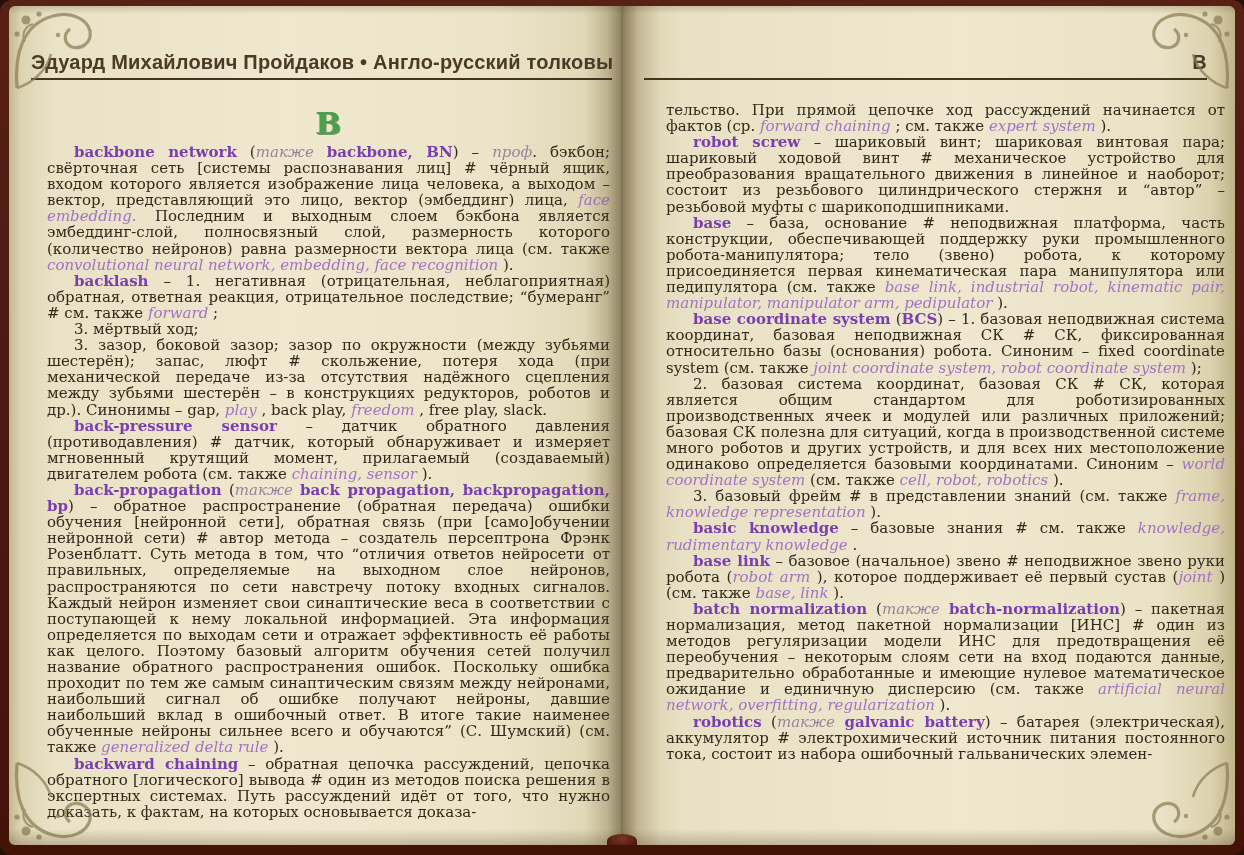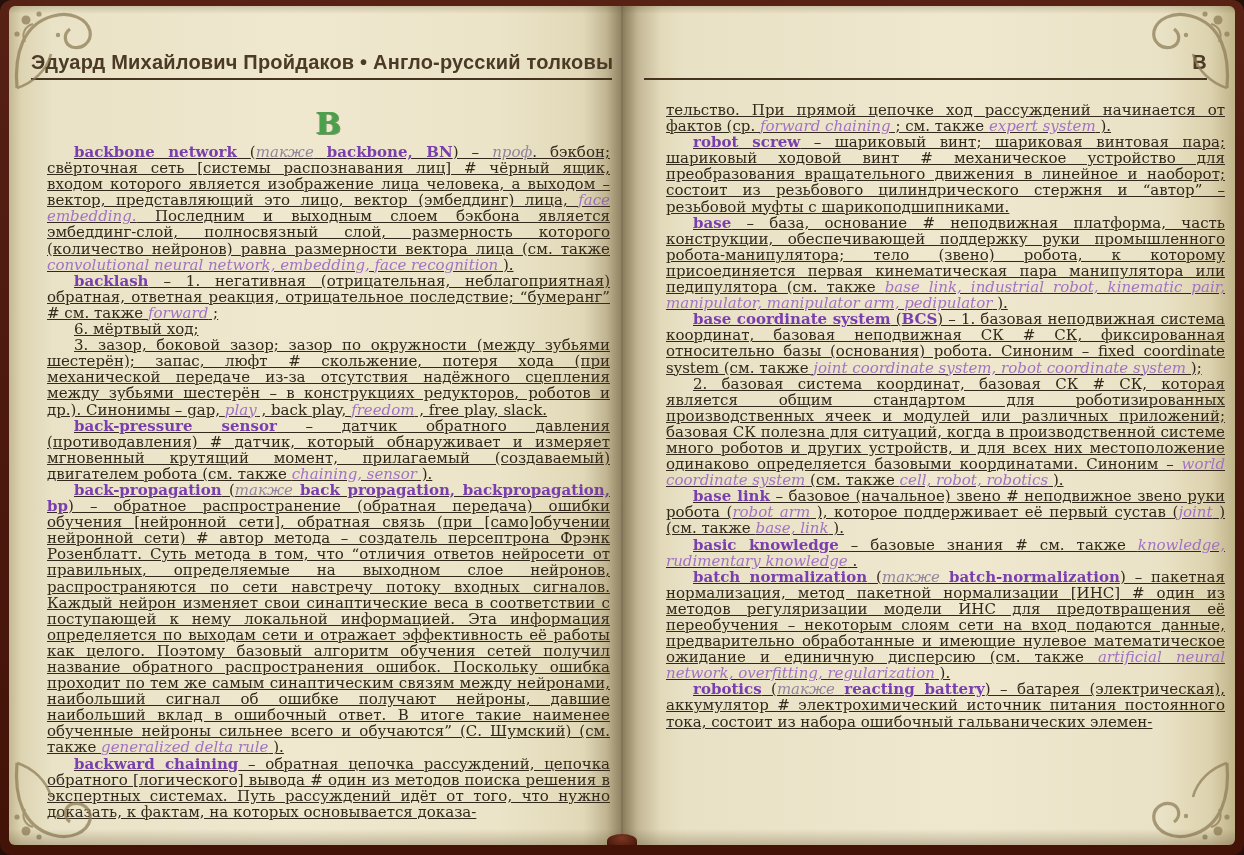--- a/index.html
+++ b/index.html
@@ -30,21 +30,21 @@
 
   .body{position:absolute;text-align:justify;color:var(--c-body_text);
     font-size:15px;line-height:16.1px;overflow:hidden;}
   .page-left .body{top:100px;bottom:14px;left:38px;right:12px;}
   .page-right .body{top:96px;bottom:14px;left:44px;right:10px;}
 
   .section-letter{display:block;text-align:center;height:38px;line-height:36px;
     font-size:30px;font-weight:bold;color:var(--c-letter_green);
     text-shadow:1px 1px 0 rgba(25,90,25,.55), -1px 0 0 rgba(25,90,25,.35);}
 
-  .para{margin:0;text-decoration:underline;}
+  .para{margin:0;}
   .para.indent{text-indent:27px;}
   .hw{color:var(--c-headword);font-weight:bold;}
   .ref{color:var(--c-reference);font-style:italic;}
   .meta{color:var(--c-meta);font-style:italic;}
 
   .ornament{position:absolute;width:86px;height:84px;opacity:.72;pointer-events:none;}
   .orn-tl{top:2px;left:2px;}
   .orn-tr{top:2px;right:2px;transform:scaleX(-1);}
   .orn-bl{bottom:2px;left:2px;transform:scaleY(-1);}
   .orn-br{bottom:2px;right:2px;transform:scale(-1,-1);}
@@ -72,21 +72,21 @@
 
       <div class="page page-left">
         <div class="header-band">
           <span>Эдуард Михайлович Пройдаков  •  Англо-русский толковый словарь по ..</span>
         </div>
         <div class="body">
           <span class="section-letter">В</span>
           <div>
               <p class="para indent"><span class="hw">backbone network</span><span> (</span><span class="meta">также</span><span>  </span><span class="hw">backbone, BN</span><span>) – </span><span class="meta">проф</span><span>. бэкбон; свёрточная сеть [системы распознавания лиц] # чёрный ящик, входом которого является изображение лица человека, а выходом – вектор, представляющий это лицо, вектор (эмбеддинг) лица, </span><span class="ref">face embedding.</span><span> Последним и выходным слоем бэкбона является эмбеддинг-слой, полносвязный слой, размерность которого (количество нейронов) равна размерности вектора лица (см. также </span><span class="ref">convolutional neural network, embedding, face recognition</span><span> ).</span></p>
               <p class="para indent"><span class="hw">backlash</span><span> – 1. негативная (отрицательная, неблагоприятная) обратная, ответная реакция, отрицательное последствие; “бумеранг” # см. также </span><span class="ref">forward</span><span> ;</span></p>
-              <p class="para indent"><span>6. мёртвый ход;</span></p>
+              <p class="para indent"><span>3. мёртвый ход;</span></p>
               <p class="para indent"><span>3. зазор, боковой зазор; зазор по окружности (между зубьями шестерён); запас, люфт # скольжение, потеря хода (при механической передаче из-за отсутствия надёжного сцепления между зубьями шестерён – в конструкциях редукторов, роботов и др.). Синонимы – gap, </span><span class="ref">play</span><span> , back play, </span><span class="ref">freedom</span><span> , free play, slack.</span></p>
               <p class="para indent"><span class="hw">back-pressure sensor</span><span> – датчик обратного давления (противодавления) # датчик, который обнаруживает и измеряет мгновенный крутящий момент, прилагаемый (создаваемый) двигателем робота (см. также </span><span class="ref">chaining, sensor</span><span> ).</span></p>
               <p class="para indent"><span class="hw">back-propagation</span><span> (</span><span class="meta">также</span><span> </span><span class="hw">back propagation, backpropagation, bp</span><span>) – обратное распространение (обратная передача) ошибки обучения [нейронной сети], обратная связь (при [само]обучении нейронной сети) # автор метода – создатель персептрона Фрэнк Розенблатт. Суть метода в том, что “отличия ответов нейросети от правильных, определяемые на выходном слое нейронов, распространяются по сети навстречу потоку входных сигналов. Каждый нейрон изменяет свои синаптические веса в соответствии с поступающей к нему локальной информацией. Эта информация определяется по выходам сети и отражает эффективность её работы как целого. Поэтому базовый алгоритм обучения сетей получил название обратного распространения ошибок. Поскольку ошибка проходит по тем же самым синаптическим связям между нейронами, наибольший сигнал об ошибке получают нейроны, давшие наибольший вклад в ошибочный ответ. В итоге такие наименее обученные нейроны сильнее всего и обучаются” (С. Шумский) (см. также </span><span class="ref">generalized delta rule</span><span> ).</span></p>
               <p class="para indent"><span class="hw">backward chaining</span><span> – обратная цепочка рассуждений, цепочка обратного [логического] вывода # один из методов поиска решения в экспертных системах. Путь рассуждений идёт от того, что нужно доказать, к фактам, на которых основывается доказа-</span></p>
             </div>
         </div>
         <svg class="ornament orn-tl" viewBox="0 0 86 84">
             <use href="#flourish"></use>
           </svg>
         <svg class="ornament orn-bl" viewBox="0 0 86 84">
@@ -98,24 +98,25 @@
         <div class="header-band">
           <span>В</span>
         </div>
         <div class="body">
           <div>
               <p class="para"><span>тельство. При прямой цепочке ход рассуждений начинается от фактов (ср. </span><span class="ref">forward chaining</span><span> ; см. также </span><span class="ref">expert system</span><span> ).</span></p>
               <p class="para indent"><span class="hw">robot screw</span><span> – шариковый винт; шариковая винтовая пара; шариковый ходовой винт # механическое устройство для преобразования вращательного движения в линейное и наоборот; состоит из резьбового цилиндрического стержня и “автор” – резьбовой муфты с шарикоподшипниками.</span></p>
               <p class="para indent"><span class="hw">base</span><span> – база, основание # неподвижная платформа, часть конструкции, обеспечивающей поддержку руки промышленного робота-манипулятора; тело (звено) робота, к которому присоединяется первая кинематическая пара манипулятора или педипулятора (см. также </span><span class="ref">base link, industrial robot, kinematic pair, manipulator, manipulator arm, pedipulator</span><span> ).</span></p>
               <p class="para indent"><span class="hw">base coordinate system</span><span> (</span><span class="hw">BCS</span><span>) – 1. базовая неподвижная система координат, базовая неподвижная СК # СК, фиксированная относительно базы (основания) робота. Синоним – fixed coordinate system (см. также </span><span class="ref">joint coordinate system, robot coordinate system</span><span> );</span></p>
               <p class="para indent"><span>2. базовая система координат, базовая СК # СК, которая является общим стандартом для роботизированных производственных ячеек и модулей или различных приложений; базовая СК полезна для ситуаций, когда в производственной системе много роботов и других устройств, и для всех них местоположение одинаково определяется базовыми координатами. Синоним – </span><span class="ref">world coordinate system</span><span> (см. также </span><span class="ref">cell, robot, robotics</span><span> ).</span></p>
+              <p class="para indent"><span>3. базовый фрейм # в представлении знаний (см. также </span><span class="ref">frame, knowledge representation</span><span> ).</span></p>
+              <p class="para indent"><span class="hw">basic knowledge</span><span> – базовые знания # см. также </span><span class="ref">knowledge, rudimentary knowledge</span><span> .</span></p>
               <p class="para indent"><span class="hw">base link</span><span> – базовое (начальное) звено # неподвижное звено руки робота (</span><span class="ref">robot arm</span><span> ), которое поддерживает её первый сустав (</span><span class="ref">joint</span><span> ) (см. также </span><span class="ref">base, link</span><span> ).</span></p>
-              <p class="para indent"><span class="hw">basic knowledge</span><span> – базовые знания # см. также </span><span class="ref">knowledge, rudimentary knowledge</span><span> .</span></p>
               <p class="para indent"><span class="hw">batch normalization</span><span> (</span><span class="meta">также</span><span> </span><span class="hw">batch-normalization</span><span>) – пакетная нормализация, метод пакетной нормализации [ИНС] # один из методов регуляризации модели ИНС для предотвращения её переобучения – некоторым слоям сети на вход подаются данные, предварительно обработанные и имеющие нулевое математическое ожидание и единичную дисперсию (см. также </span><span class="ref">artificial neural network, overfitting, regularization</span><span> ).</span></p>
-              <p class="para indent"><span class="hw">robotics</span><span> (</span><span class="meta">также</span><span> </span><span class="hw">reacting battery</span><span>) – батарея (электрическая), аккумулятор # электрохимический источник питания постоянного тока, состоит из набора ошибочный гальванических элемен-</span></p>
+              <p class="para indent"><span class="hw">robotics</span><span> (</span><span class="meta">также</span><span> </span><span class="hw">galvanic battery</span><span>) – батарея (электрическая), аккумулятор # электрохимический источник питания постоянного тока, состоит из набора ошибочный гальванических элемен-</span></p>
             </div>
         </div>
         <svg class="ornament orn-tr" viewBox="0 0 86 84">
             <use href="#flourish"></use>
           </svg>
         <svg class="ornament orn-br" viewBox="0 0 86 84">
             <use href="#flourish"></use>
           </svg>
       </div>
 

